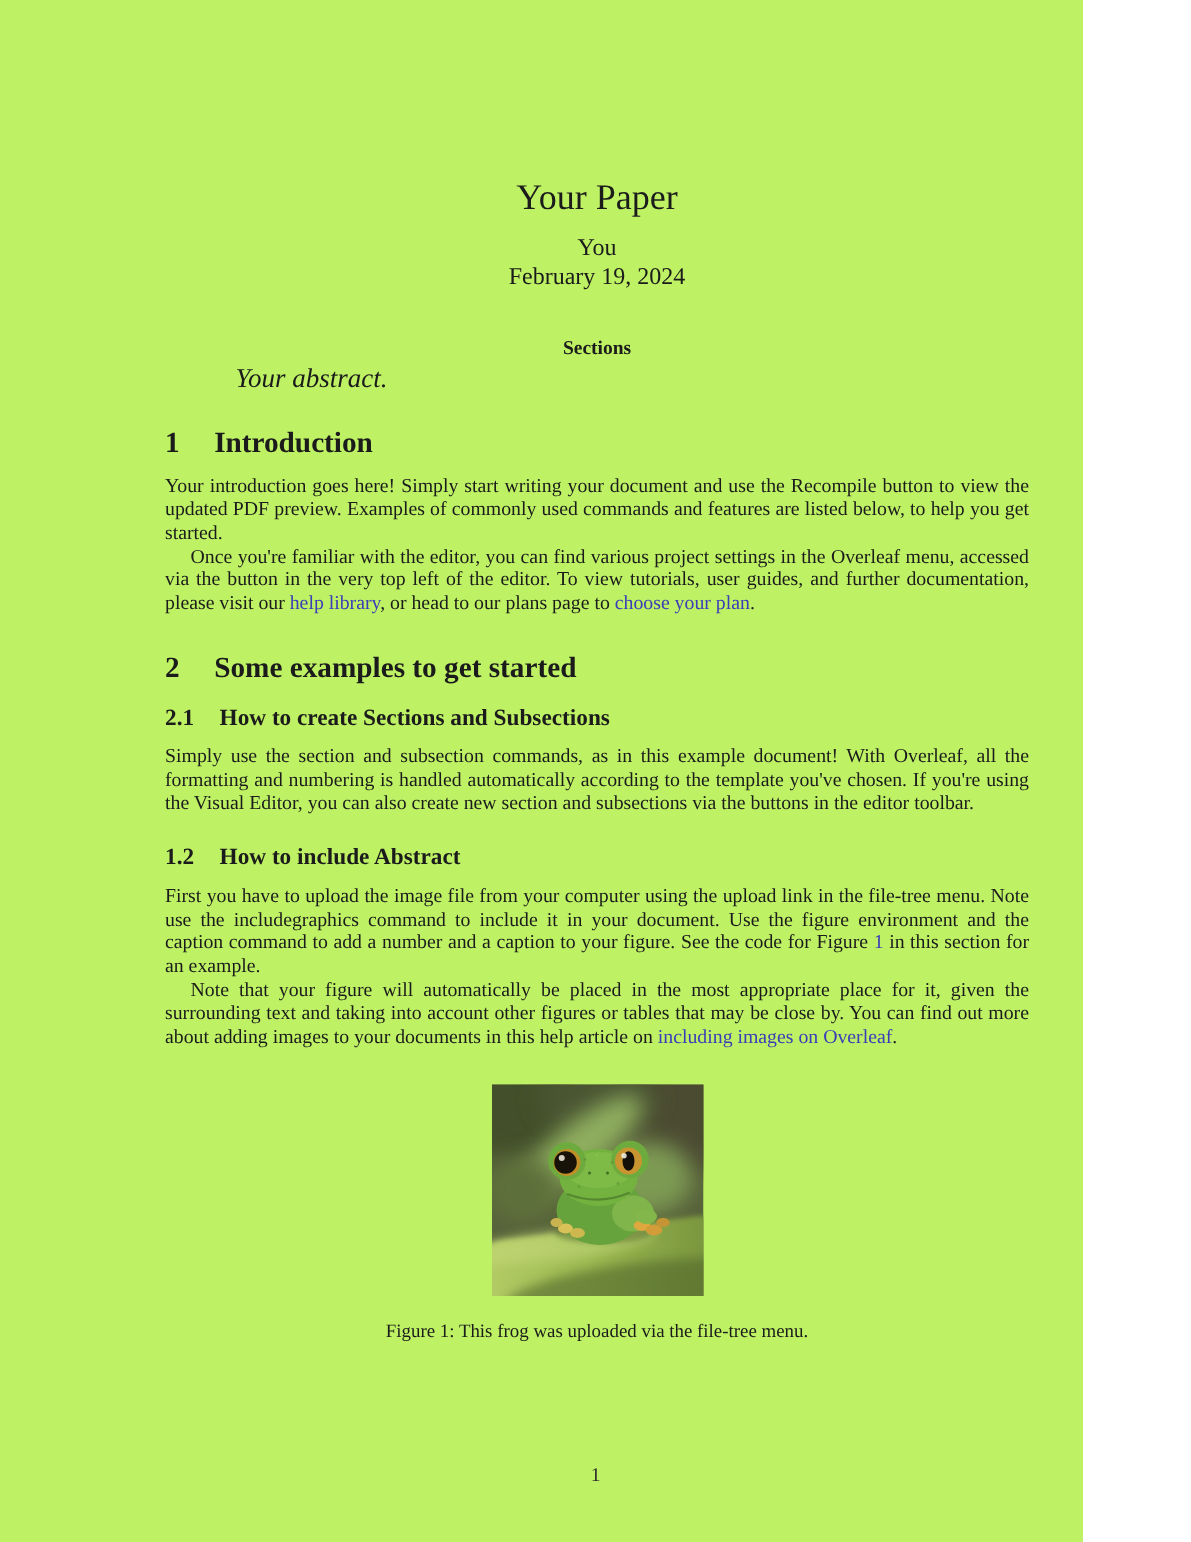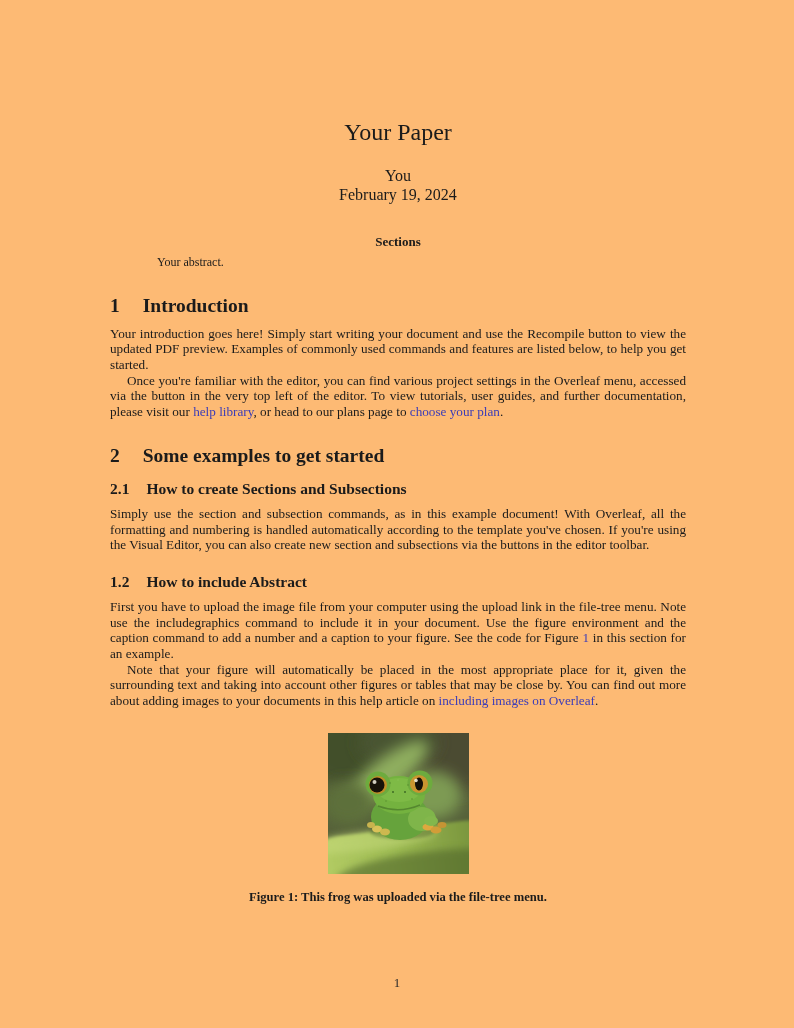--- a/index.html
+++ b/index.html
@@ -1,60 +1,61 @@
 <!DOCTYPE html>
 <html><head>
 <meta charset="utf-8">
 <style>
   html, body { margin: 0; padding: 0; background: #ffffff; }
   .page {
     position: relative;
-    width: 794px;
+    width: 722px;
     height: 1028px;
-    background: #fdba74;
+    background: #bef264;
     font-family: "Liberation Serif", "DejaVu Serif", serif;
     color: #1b1b1b;
     overflow: hidden;
   }
   .content {
     position: absolute;
     left: 110px;
     top: 0;
     width: 576px;
   }
   .doc-title {
     margin: 118px 0 0 0;
     text-align: center;
     font-size: 24px;
     font-weight: normal;
     line-height: 1.2;
   }
   .doc-author {
-    margin-top: 19px;
+    margin-top: 9px;
     text-align: center;
     font-size: 16px;
     line-height: 1.2;
   }
   .doc-date {
     text-align: center;
     font-size: 16px;
     line-height: 1.2;
   }
   .abstract-head {
     margin-top: 31px;
     text-align: center;
     font-size: 13px;
     font-weight: bold;
     line-height: 1.15;
   }
   .abstract-body {
     margin: 5px 47px 0 47px;
-    font-size: 12px;
+    font-size: 18px;
     line-height: 15px;
     text-align: justify;
+    font-style: italic;
   }
   h2.section {
     margin: 25px 0 0 0;
     font-size: 19.5px;
     font-weight: bold;
     line-height: 1.15;
   }
   h3.subsection {
     margin: 13px 0 0 0;
     font-size: 15.5px;
@@ -85,21 +86,20 @@
     width: 141px;
     height: 141px;
     display: inline-block;
     vertical-align: top;
   }
   .figure-caption {
     margin-top: 16px;
     text-align: center;
     font-size: 12.6px;
     line-height: 1.2;
-    font-weight: bold;
   }
   .page-number {
     position: absolute;
     left: 0;
     top: 975px;
     width: 794px;
     text-align: center;
     font-size: 13px;
     color: #2a2a2a;
   }

